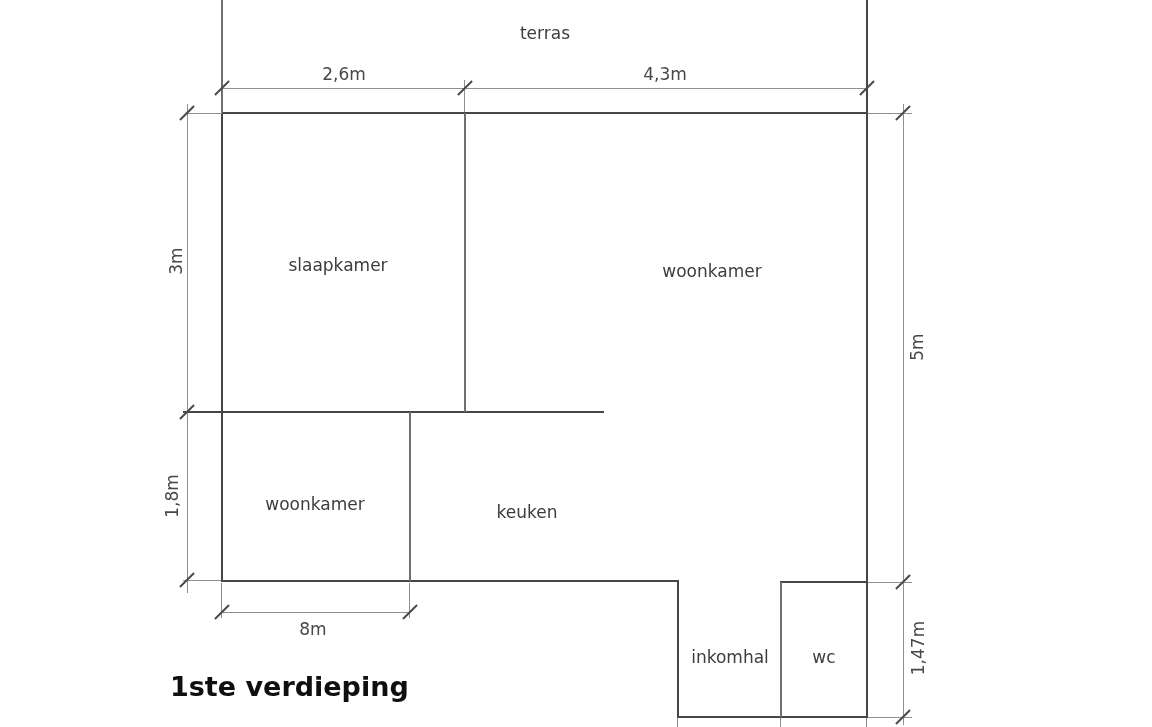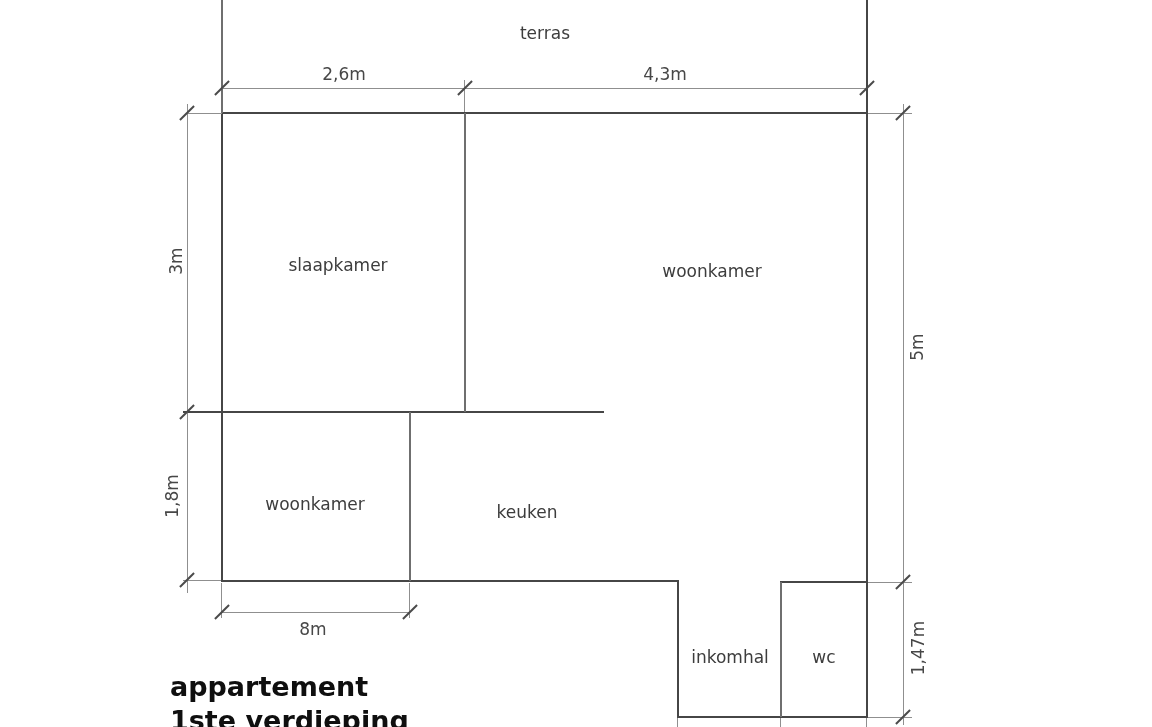--- a/index.html
+++ b/index.html
@@ -88,17 +88,16 @@
 
   <div class="dim-label" style="left:344px;top:74px;">2,6m</div>
   <div class="dim-label" style="left:665px;top:74px;">4,3m</div>
   <div class="dim-label vert" style="left:176px;top:261px;">3m</div>
   <div class="dim-label vert" style="left:172px;top:496px;">1,8m</div>
   <div class="dim-label vert" style="left:917px;top:347px;">5m</div>
   <div class="dim-label vert" style="left:918px;top:648px;">1,47m</div>
   <div class="dim-label" style="left:313px;top:629px;">8m</div>
 
   <div class="title">
-    <div>appartement</div>
     <div>1ste verdieping</div>
   </div>
 
 </div>
 
 </body></html>

